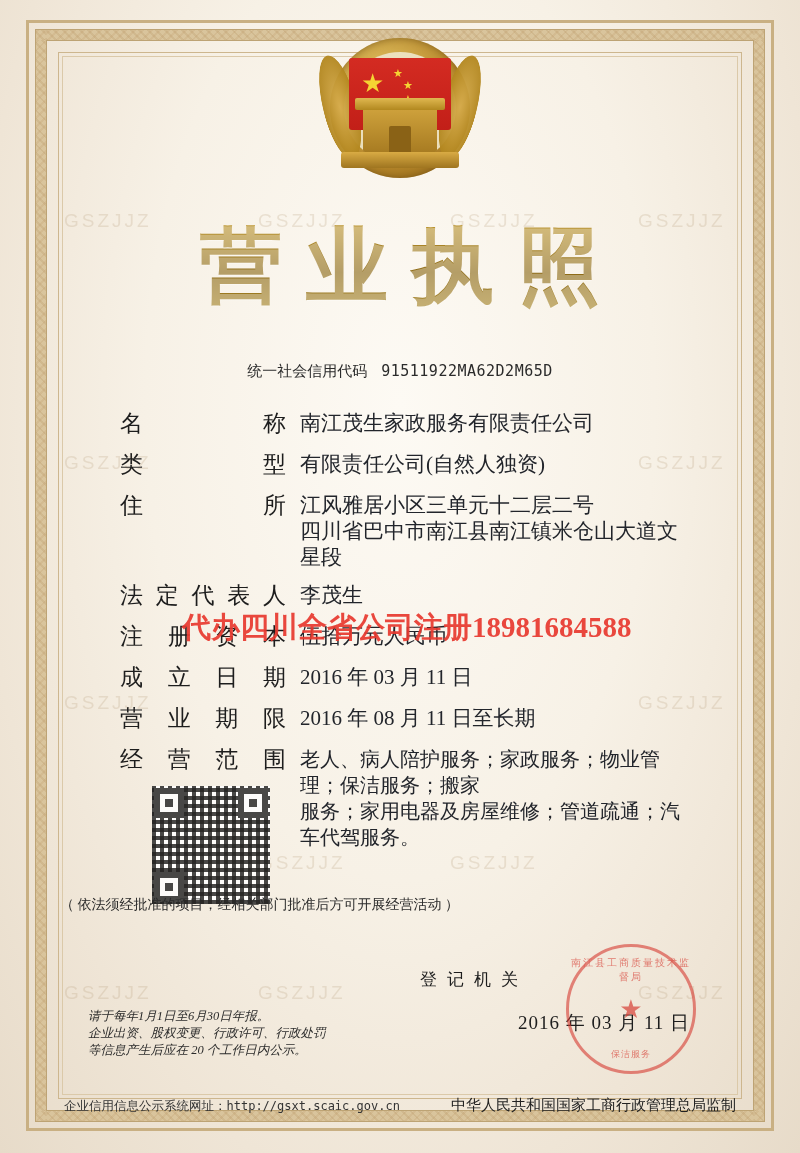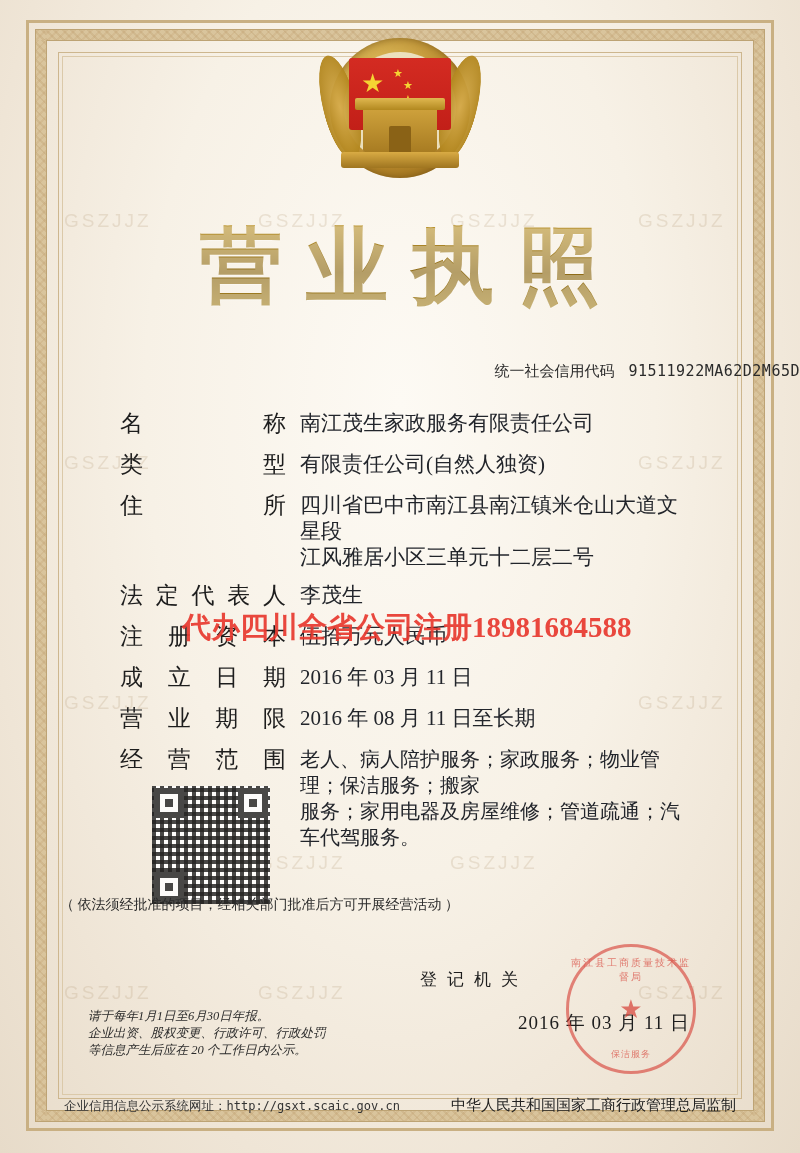--- a/index.html
+++ b/index.html
@@ -186,21 +186,21 @@
     background-clip: text;
     -webkit-text-fill-color: transparent;
     text-shadow: 0 1px 0 rgba(255,255,255,.35);
   }
 
   
   .code-line {
     position: absolute;
     left: 0; right: 0;
     top: 362px;
-    text-align: right;
+    text-align: center;
     font-size: 15px;
     color: #2b2b2b;
     font-family: "Liberation Serif", serif;
   }
   .code-line .code-val {
     font-family: "DejaVu Sans Mono", "Liberation Mono", monospace;
     letter-spacing: .5px;
     margin-left: 14px;
     font-size: 15px;
   }
@@ -453,22 +453,22 @@
       </div>
       <div class="value">有限责任公司(自然人独资)</div>
     </div>
 
     <div class="row">
       <div class="label">
         <span>住</span>
         <span>所</span>
       </div>
       <div class="value">
+        <span class="l2">江风雅居小区三单元十二层二号</span>
         <span class="l2">四川省巴中市南江县南江镇米仓山大道文星段</span>
-        <span class="l2">江风雅居小区三单元十二层二号</span>
       </div>
     </div>
 
     <div class="row">
       <div class="label">
         <span>法</span>
         <span>定</span>
         <span>代</span>
         <span>表</span>
         <span>人</span>

